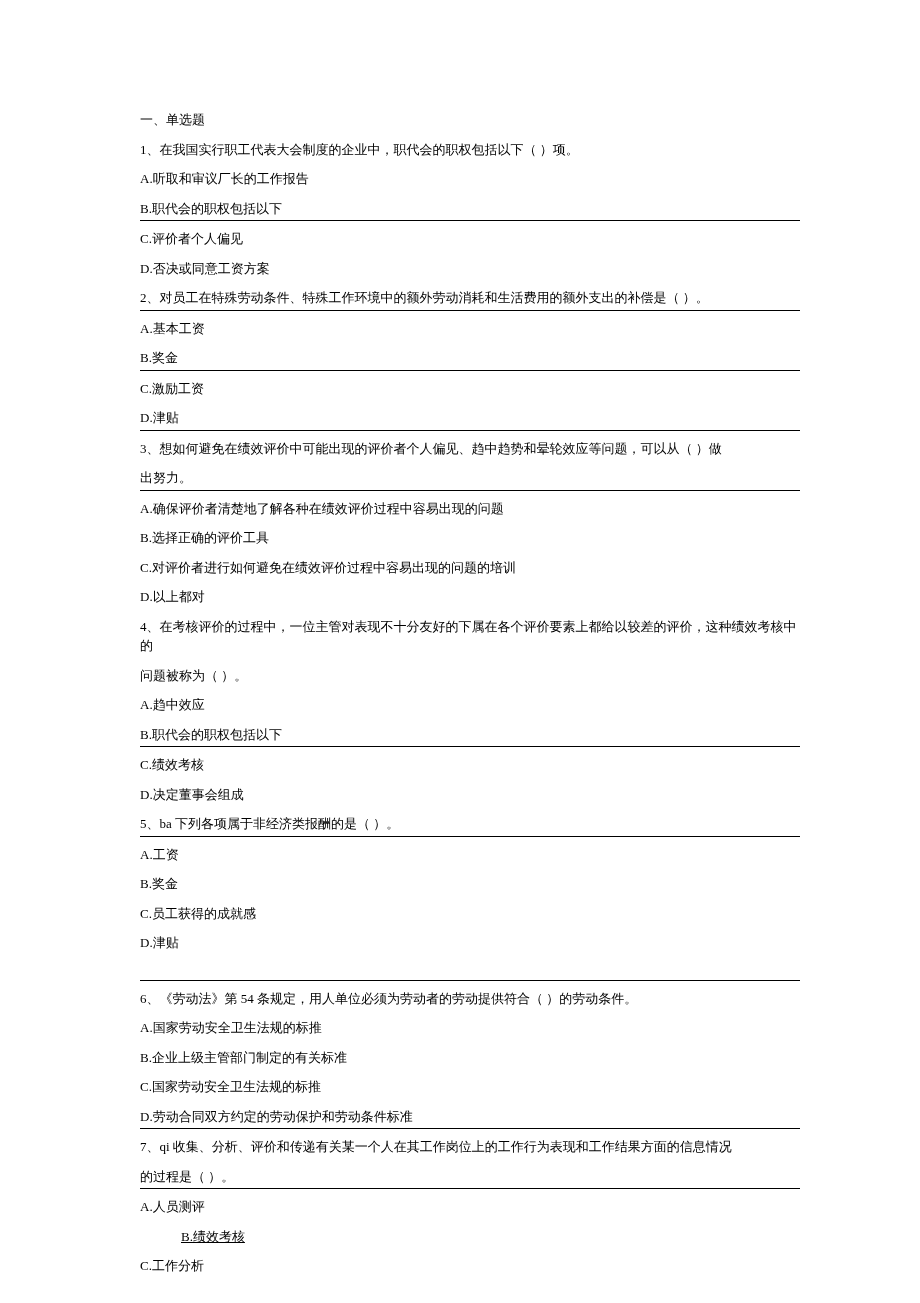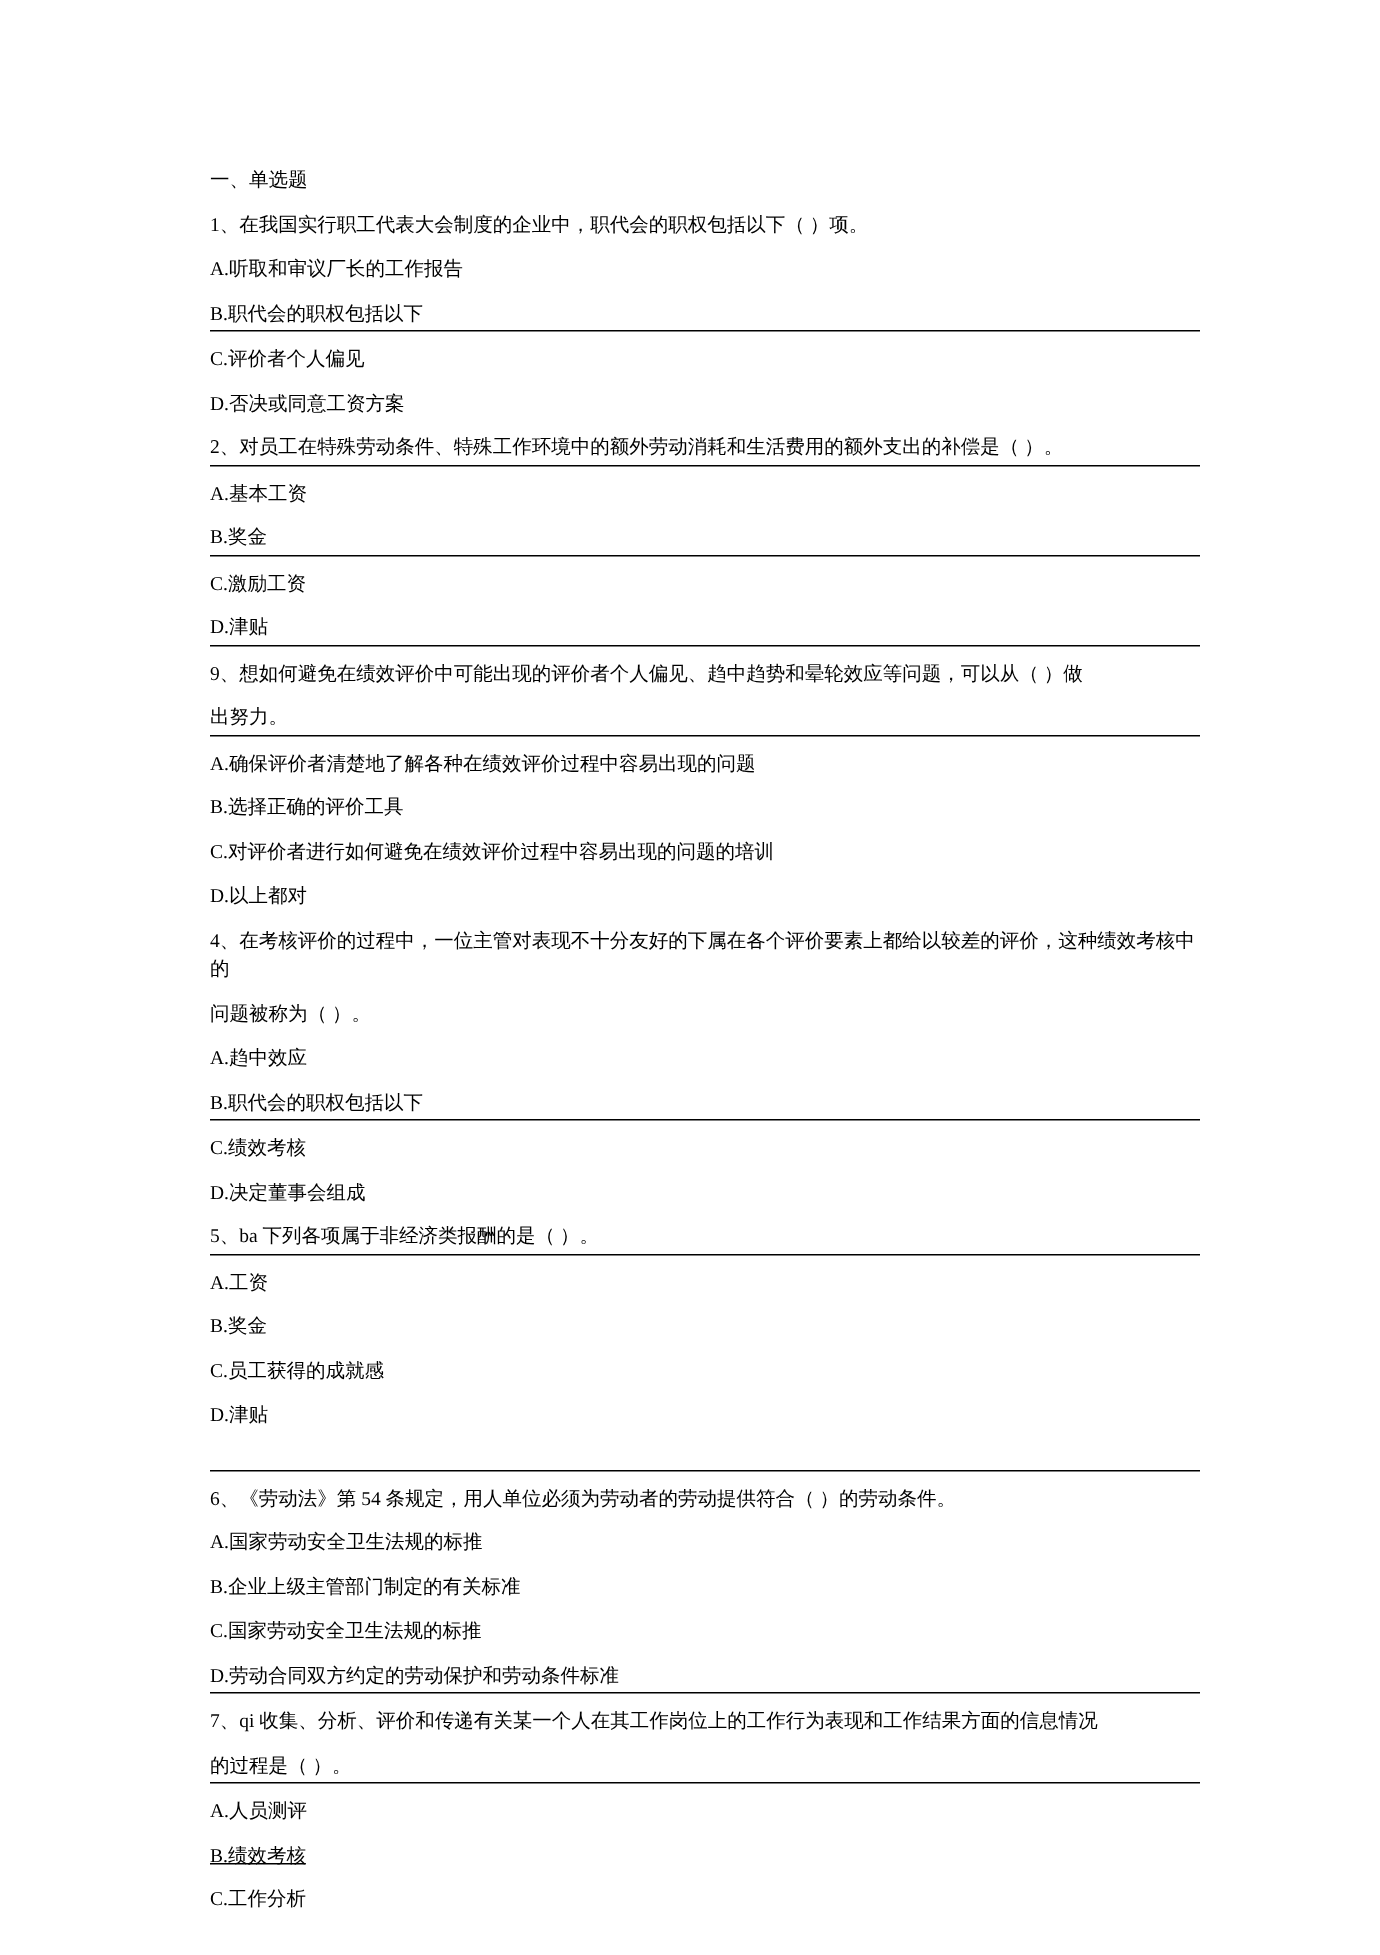--- a/index.html
+++ b/index.html
@@ -17,40 +17,41 @@
       margin-bottom: 10px;
       min-height: 15px;
     }
     .uline {
       border-bottom: 1px solid #000;
       padding-bottom: 2px;
       margin-bottom: 8px;
     }
     .answer-underline {
       text-decoration: underline;
+      margin-left: 41px;
     }
   </style>
 </head>
 <body>
 
 <div class="line">一、单选题</div>
 
 <div class="line">1、在我国实行职工代表大会制度的企业中，职代会的职权包括以下（ ）项。</div>
 <div class="line">A.听取和审议厂长的工作报告</div>
 <div class="line uline">B.职代会的职权包括以下</div>
 <div class="line">C.评价者个人偏见</div>
 <div class="line">D.否决或同意工资方案</div>
 
 <div class="line uline">2、对员工在特殊劳动条件、特殊工作环境中的额外劳动消耗和生活费用的额外支出的补偿是（ ）。</div>
 <div class="line">A.基本工资</div>
 <div class="line uline">B.奖金</div>
 <div class="line">C.激励工资</div>
 <div class="line uline">D.津贴</div>
 
-<div class="line">9、想如何避免在绩效评价中可能出现的评价者个人偏见、趋中趋势和晕轮效应等问题，可以从（ ）做</div>
+<div class="line">3、想如何避免在绩效评价中可能出现的评价者个人偏见、趋中趋势和晕轮效应等问题，可以从（ ）做</div>
 <div class="line uline">出努力。</div>
 <div class="line">A.确保评价者清楚地了解各种在绩效评价过程中容易出现的问题</div>
 <div class="line">B.选择正确的评价工具</div>
 <div class="line">C.对评价者进行如何避免在绩效评价过程中容易出现的问题的培训</div>
 <div class="line">D.以上都对</div>
 
 <div class="line">4、在考核评价的过程中，一位主管对表现不十分友好的下属在各个评价要素上都给以较差的评价，这种绩效考核中的</div>
 <div class="line">问题被称为（ ）。</div>
 <div class="line">A.趋中效应</div>
 <div class="line uline">B.职代会的职权包括以下</div>

